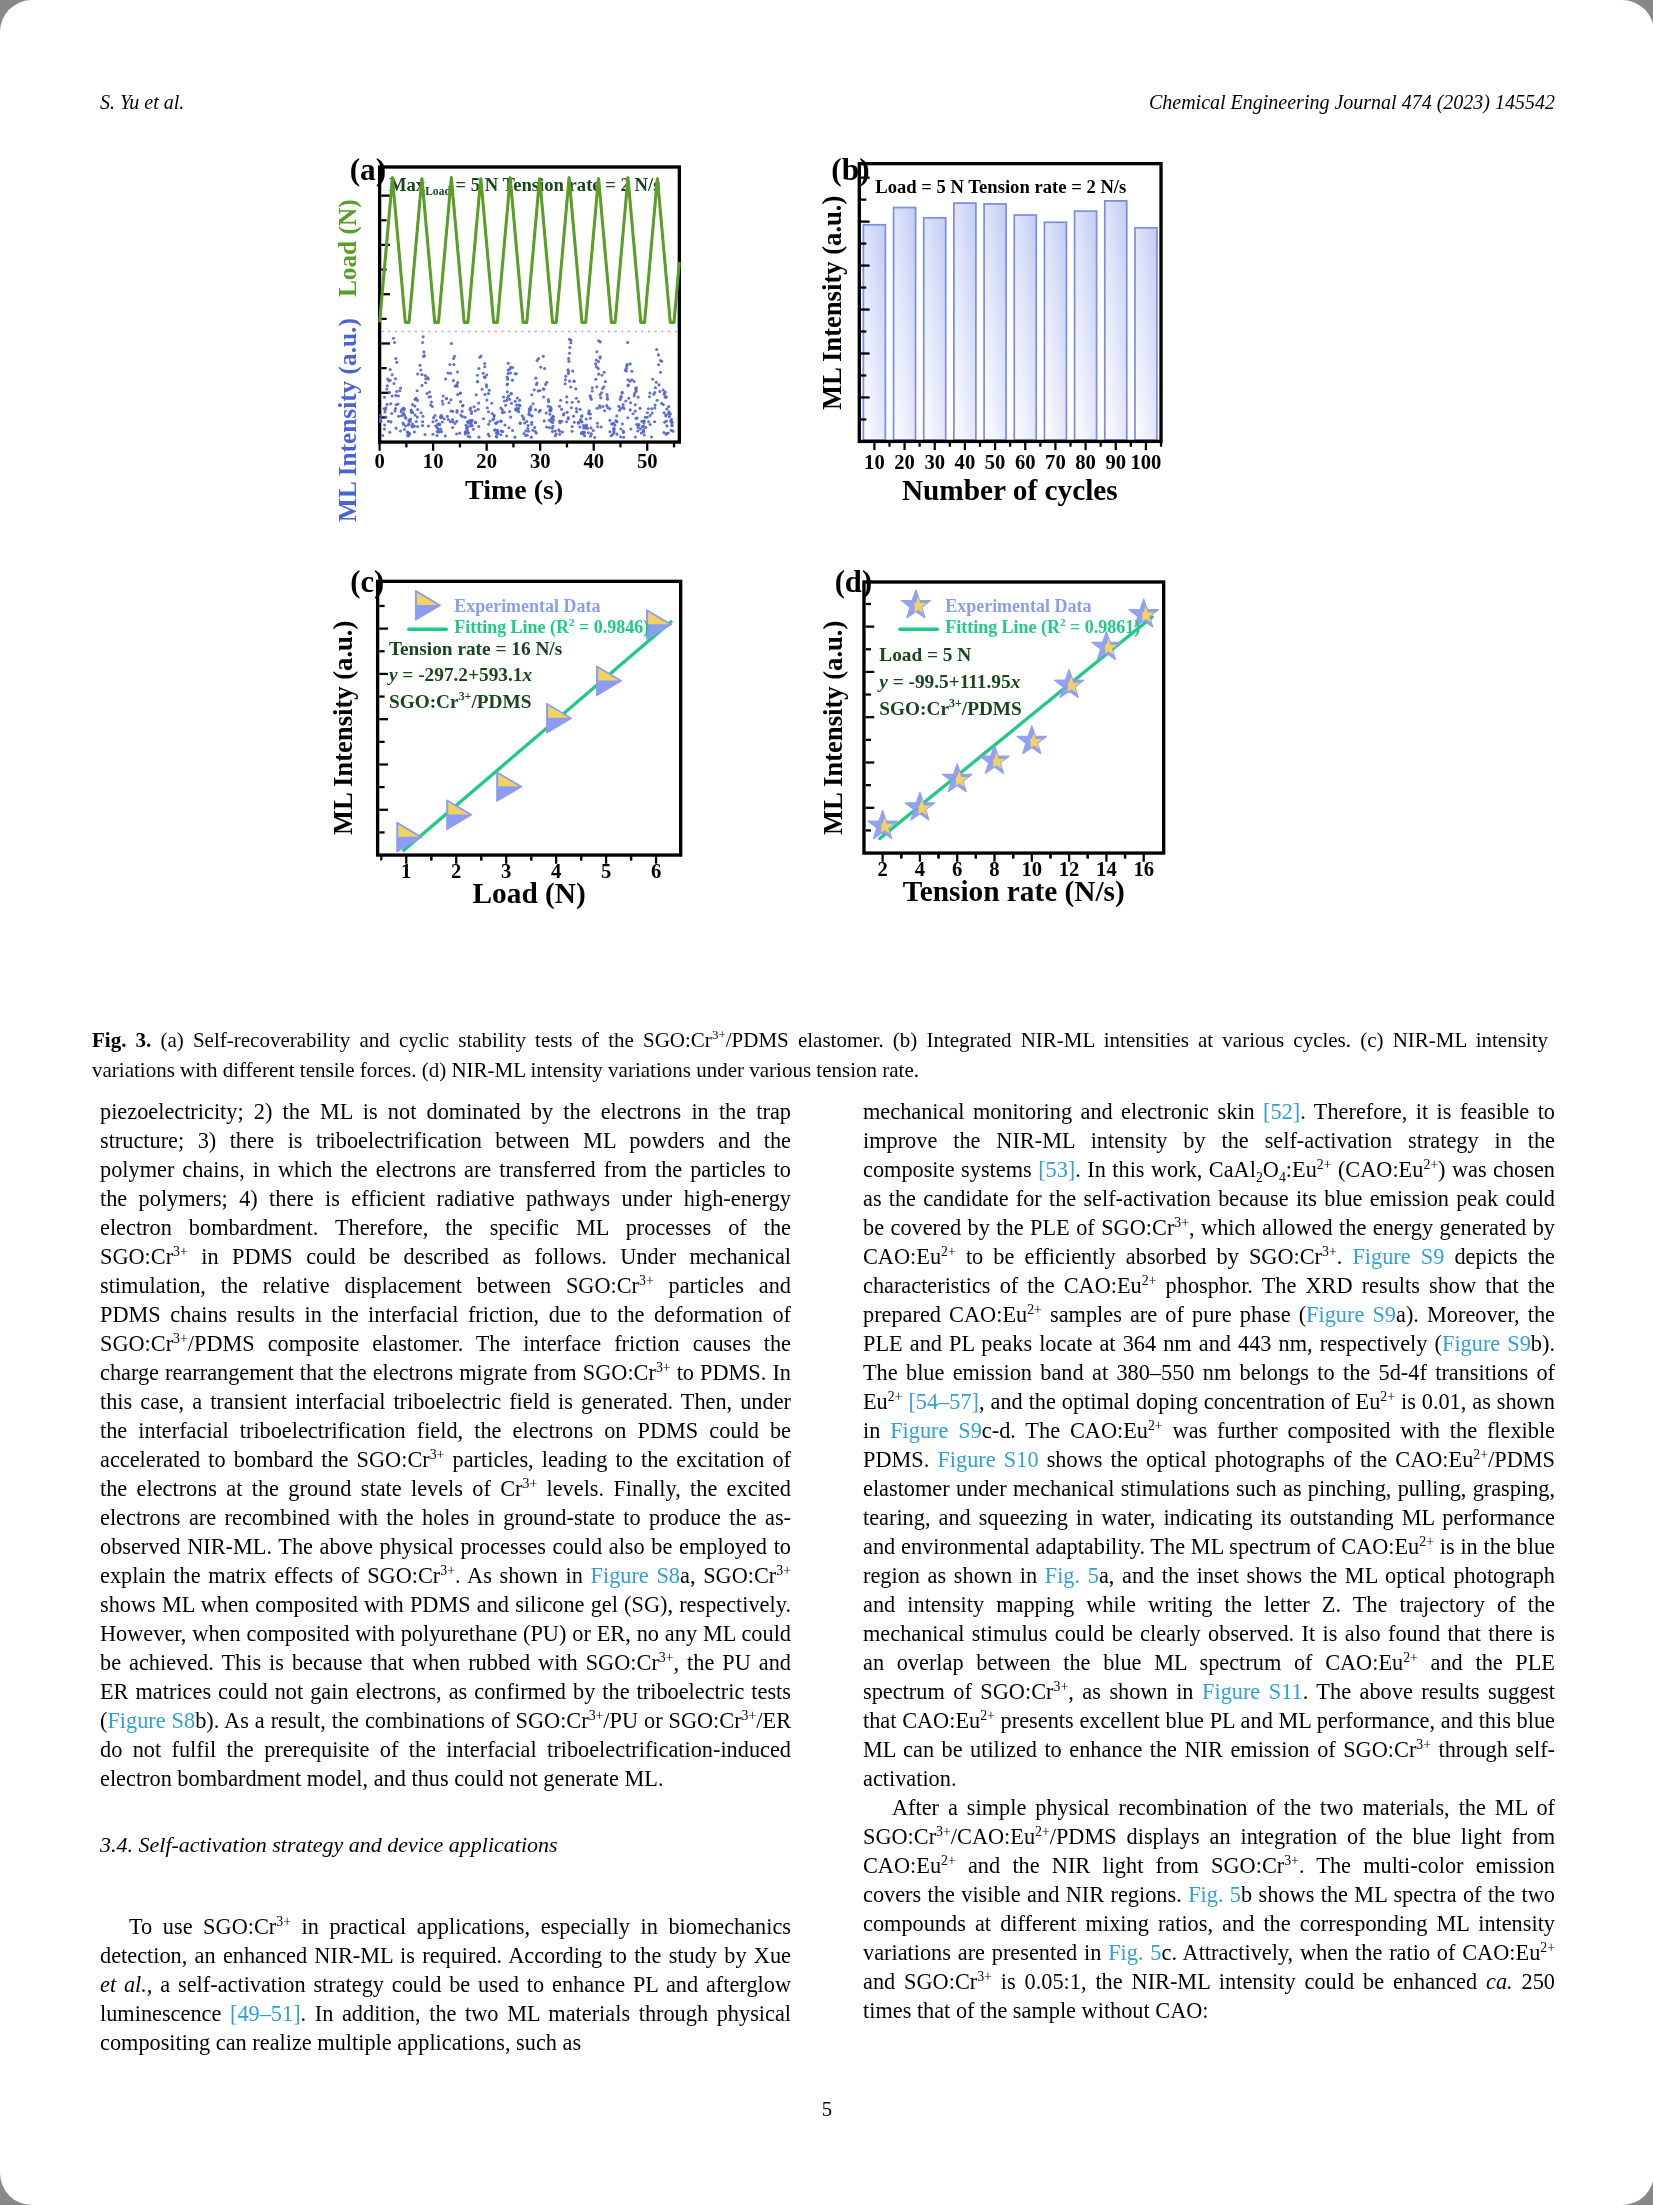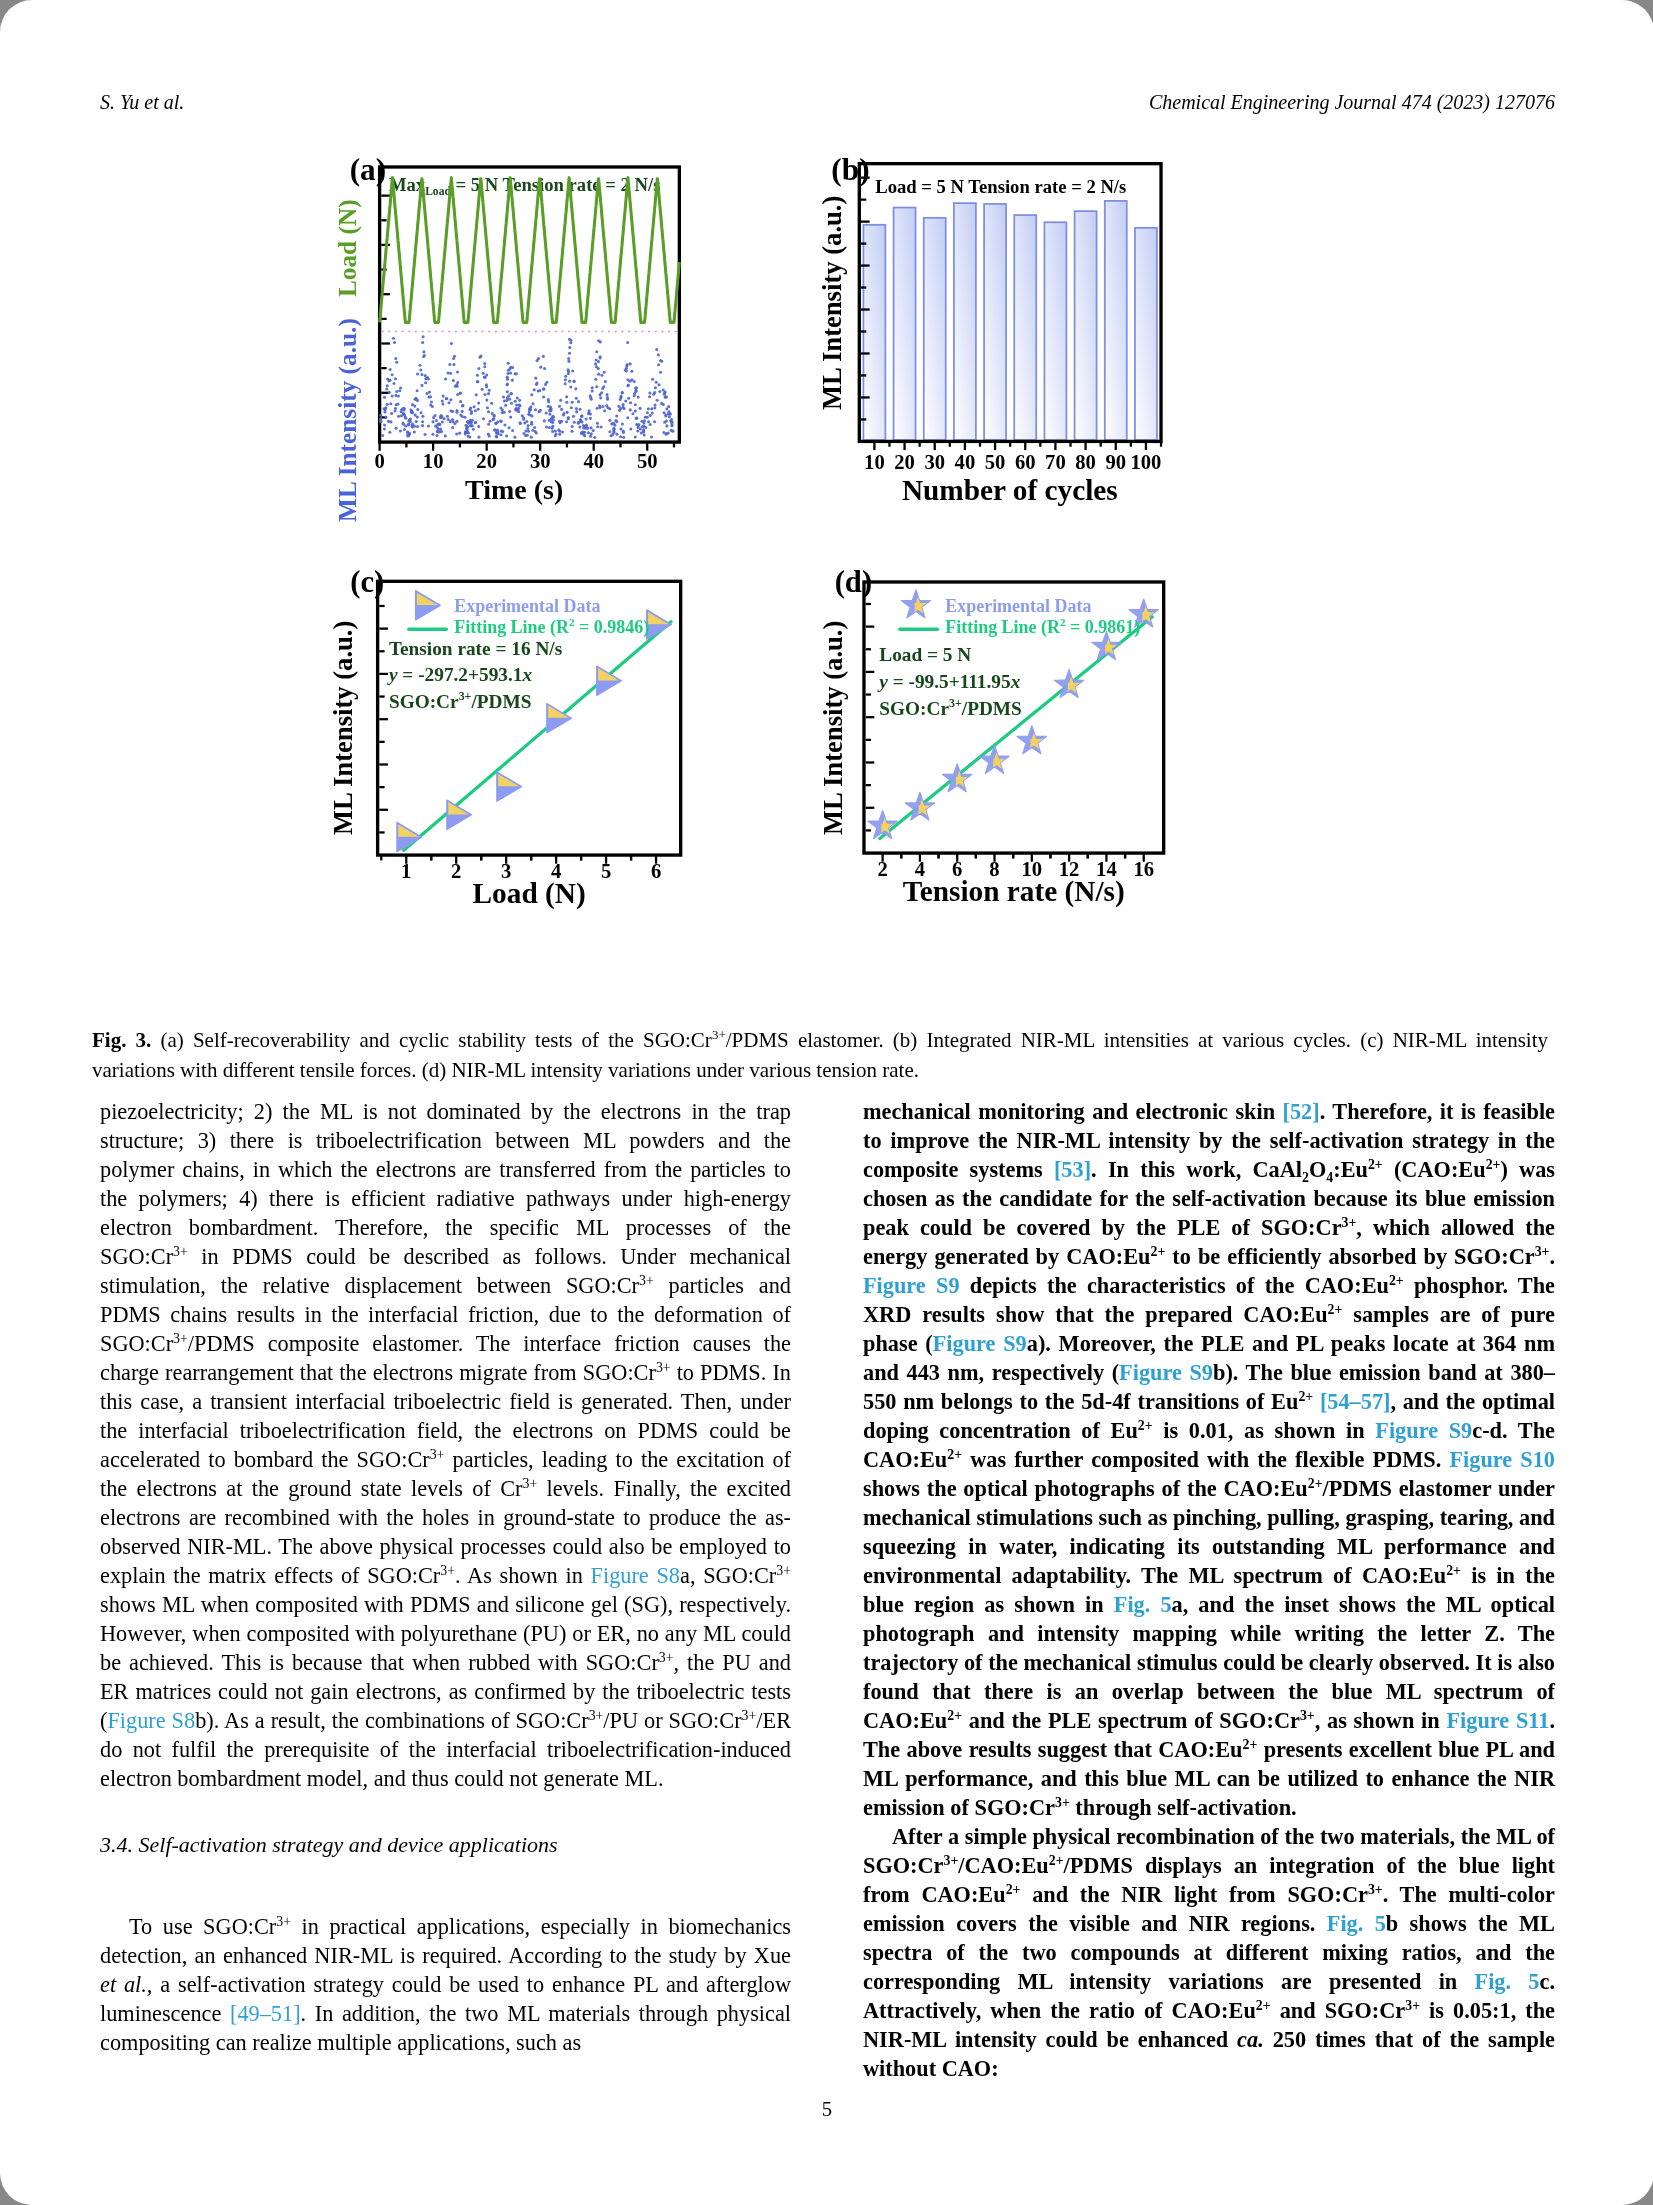--- a/index.html
+++ b/index.html
@@ -12,36 +12,36 @@
   #svg-a{left:333px;top:148px;}
   #svg-b{left:826px;top:148px;}
   #svg-c{left:333px;top:561px;}
   #svg-d{left:826px;top:561px;}
   .caption{position:absolute;left:92px;top:1004px;width:1456px;
            font-size:21px;line-height:30px;text-align:justify;}
   .col{position:absolute;top:1097px;font-size:22.3px;line-height:29px;
        text-align:justify;-webkit-hyphens:auto;hyphens:auto;}
   .col p{margin:0;}
   .col-left{left:100px;width:691px;}
-  .col-right{left:863px;width:692px;font-weight:bold;}
+  .col-right{left:863px;width:692px;}
   .col h3{margin:37px 0 53px 0;font-size:22px;font-weight:normal;
           font-style:italic;text-align:left;}
   .indent{text-indent:29px;}
   sup{font-size:0.62em;line-height:0;vertical-align:super;}
   sub{font-size:0.62em;line-height:0;vertical-align:sub;}
   .lnk{text-decoration:none;cursor:pointer;}
   .pageno{position:absolute;top:2098px;left:0;width:100%;
           text-align:center;font-size:20.7px;}
 </style>
 </head>
 <body>
 
 <div class="page">
   <div class="hdr hdr-left">S. Yu et al.</div>
-  <div class="hdr hdr-right">Chemical Engineering Journal 474 (2023) 127076</div>
+  <div class="hdr hdr-right">Chemical Engineering Journal 474 (2023) 145542</div>
 
   <svg id="svg-a" width="363" height="387" viewBox="0 0 545 580">
       <rect x="70" y="28" width="450" height="413" fill="none" stroke="#000" stroke-width="5"></rect>
       <text x="25" y="48" font-size="47" font-weight="bold" fill="#000" text-anchor="start" font-family="&quot;Liberation Serif&quot;,serif"><tspan dy="0">(a)</tspan></text>
       <line x1="70" y1="441" x2="70" y2="454" stroke="#000" stroke-width="3.4"></line>
       <text x="70" y="480" font-size="31" font-weight="bold" fill="#000" text-anchor="middle" font-family="&quot;Liberation Serif&quot;,serif"><tspan dy="0">0</tspan></text>
       <line x1="110.17857142857143" y1="441" x2="110.17857142857143" y2="449" stroke="#000" stroke-width="3.4"></line>
       <line x1="150.35714285714286" y1="441" x2="150.35714285714286" y2="454" stroke="#000" stroke-width="3.4"></line>
       <text x="150.35714285714286" y="480" font-size="31" font-weight="bold" fill="#000" text-anchor="middle" font-family="&quot;Liberation Serif&quot;,serif"><tspan dy="0">10</tspan></text>
       <line x1="190.53571428571428" y1="441" x2="190.53571428571428" y2="449" stroke="#000" stroke-width="3.4"></line>

